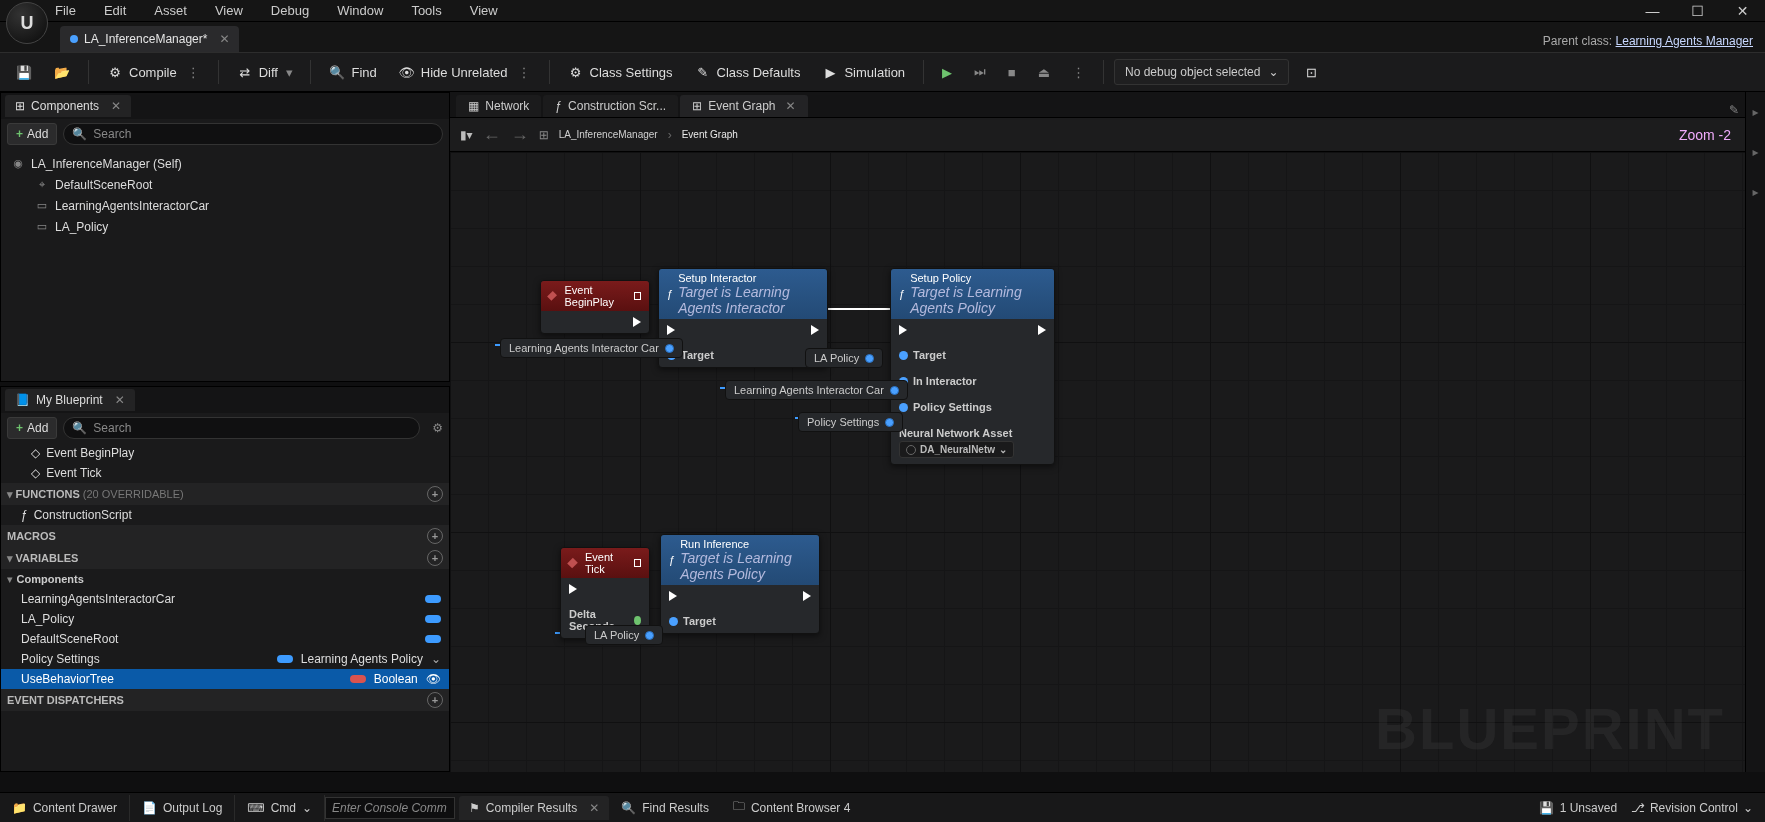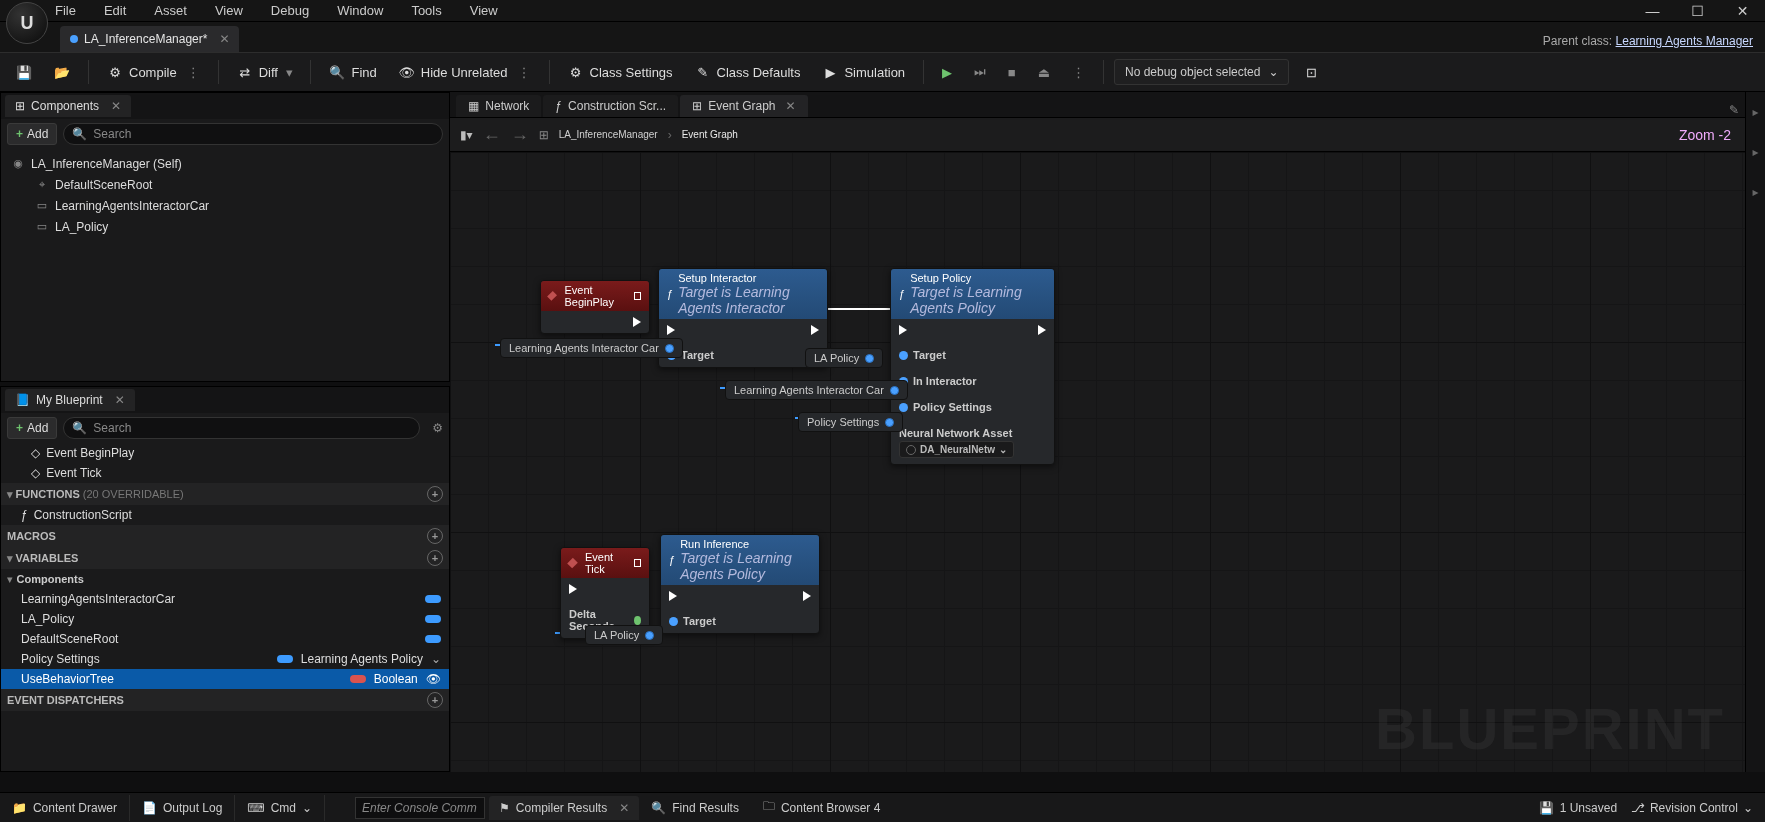--- a/index.html
+++ b/index.html
@@ -97,21 +97,21 @@
 .varpin { position:absolute; background:#26282b; border:1px solid #111; border-radius:4px; padding:3px 8px; font-size:11px; color:#ccc; display:flex; align-items:center; gap:6px; }
 .varpin .vp { width:9px;height:9px;border-radius:50%;background:#4aa0ff;border:1px solid #2a70c0; }
 .wire-bar { position:absolute; height:2px; background:linear-gradient(90deg,#3d9bff,#3d9bff); }
 .wire-exec { position:absolute; height:2px; background:#fff; }
 
 .asset-sel { background:#1a1a1b; border:1px solid #333; border-radius:3px; padding:2px 6px; font-size:10px; color:#bbb; display:flex; align-items:center; gap:4px; }
 
 
 .bottom { position:absolute; left:0; bottom:0; right:0; height:30px; background:#181819; border-top:1px solid #000; display:flex; align-items:center; gap:0; font-size:12px; color:#ccc; }
 .bbtn { height:26px; padding:0 12px; display:flex; align-items:center; gap:6px; border-right:1px solid #2a2a2a; }
-.cmd-in { flex:0 0 130px; background:#0e0e0f; border:1px solid #333; height:22px; padding:0 6px; color:#888; font-style:italic; display:flex; align-items:center;margin-left:30px; }
+.cmd-in { flex:0 0 130px; background:#0e0e0f; border:1px solid #333; height:22px; padding:0 6px; color:#888; font-style:italic; display:flex; align-items:center; }
 .btab { background:#232324; height:24px; padding:0 10px; display:flex; align-items:center; gap:6px; border-radius:3px 3px 0 0; margin-left:4px; }
 
 
 .rstrip { position:absolute; right:0; top:92px; width:20px; bottom:50px; background:#141415; border-left:1px solid #000; }
 .rstrip div { height:40px; display:flex; align-items:center; justify-content:center; color:#666; }
 </style>
 </head>
 <body>
 
 <div class="ue-logo">U</div>

